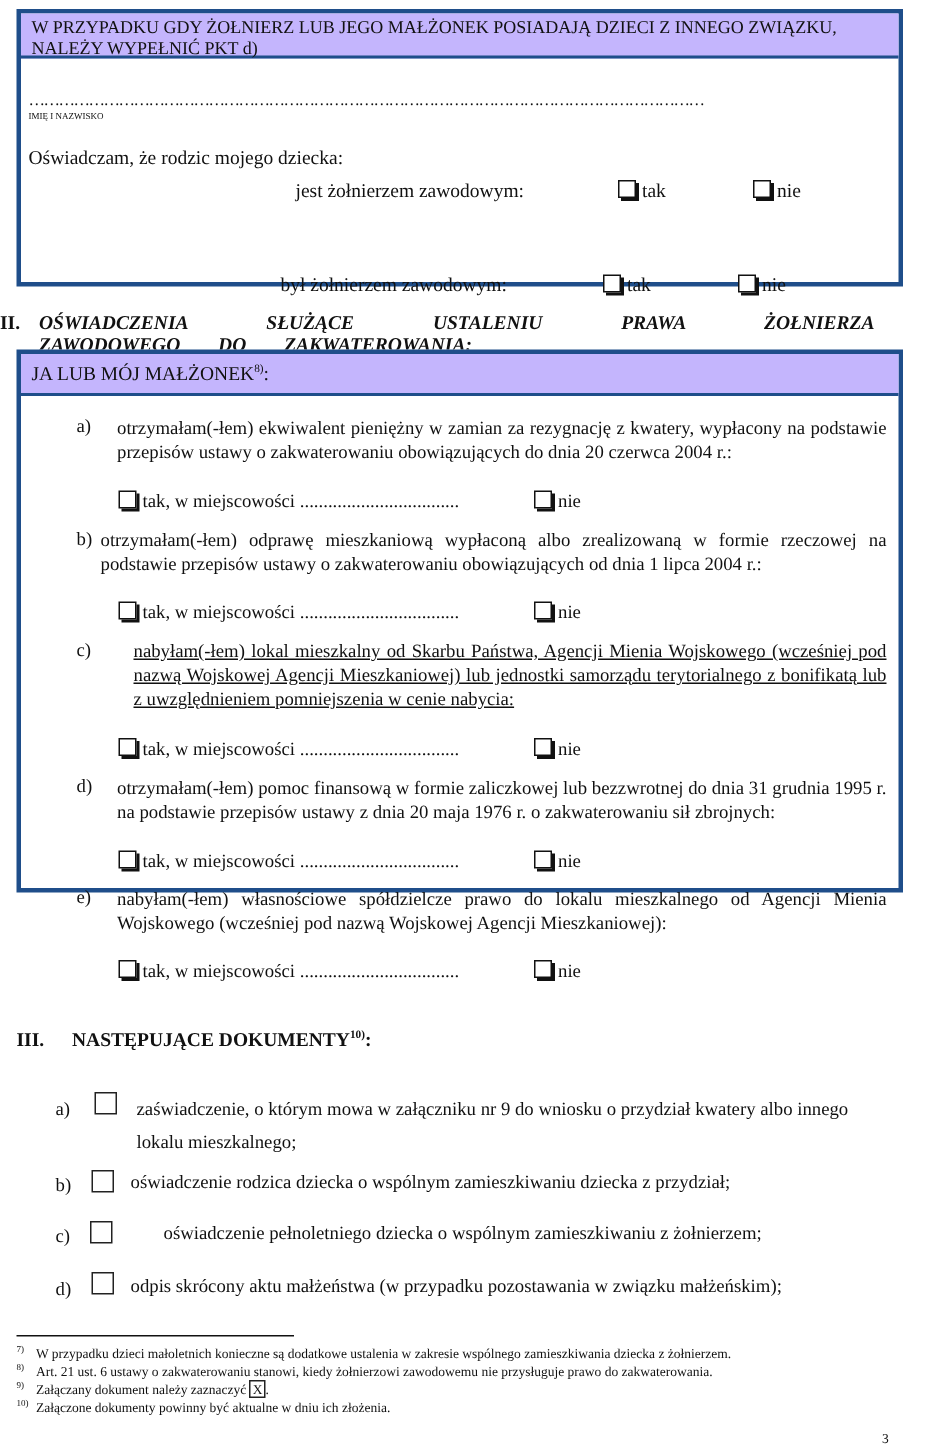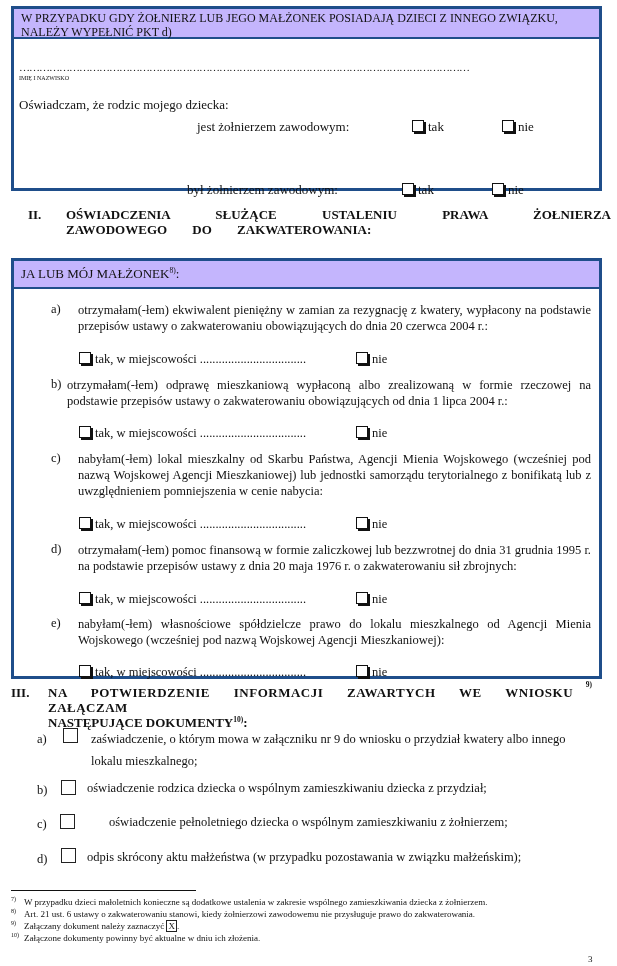--- a/index.html
+++ b/index.html
@@ -49,26 +49,26 @@
       <span class="abs" style="left:305px; top:0;"><span class="cb"></span><span>nie</span></span>
     </div>
     <div class="abs" style="left:173px; top:103px; width:380px; font-size:13px;margin-top:40px;">
       <span>był żołnierzem zawodowym:</span>
       <span class="abs" style="left:215px; top:0;"><span class="cb"></span><span>tak</span></span>
       <span class="abs" style="left:305px; top:0;"><span class="cb"></span><span>nie</span></span>
     </div>
   </div>
 </div>
 
-<div class="abs heading" style="left:28px; top:207px; width:583px;">
+<div class="abs heading" style="left:0; top:207px; width:583px;">
   <span class="abs" style="left:0; top:0;">II.</span>
-  <div class="just" style="margin-left:38px; line-height:15px; word-spacing:22px;">OŚWIADCZENIA SŁUŻĄCE USTALENIU PRAWA ŻOŁNIERZA ZAWODOWEGO DO ZAKWATEROWANIA:</div>
+  <div class="just" style="margin-left:26px; line-height:15px; word-spacing:22px;font-style:italic;">OŚWIADCZENIA SŁUŻĄCE USTALENIU PRAWA ŻOŁNIERZA ZAWODOWEGO DO ZAKWATEROWANIA:</div>
 </div>
 
-<div class="box" style="top:258px; height:421px;">
+<div class="box" style="top:233px; height:362px;">
   <div class="bar-blue" style="height:28px; box-sizing:border-box; padding-top:6px; font-size:13px;">
     <span>JA LUB MÓJ MAŁŻONEK</span><sup>8)</sup><span>:</span>
   </div>
 
   <div style="position:relative;">
 
     <div class="abs" style="left:37px; top:13px; width:540px;">
       <span class="abs" style="left:0;">a)</span>
       <div class="just" style="margin-left:27px; line-height:16px;">otrzymałam(-łem) ekwiwalent pieniężny w zamian za rezygnację z kwatery, wypłacony na podstawie przepisów ustawy o zakwaterowaniu obowiązujących do dnia 20 czerwca 2004 r.:</div>
     </div>
@@ -81,21 +81,21 @@
       <span class="abs" style="left:0;">b)</span>
       <div class="just" style="margin-left:16px; line-height:16px;">otrzymałam(-łem) odprawę mieszkaniową wypłaconą albo zrealizowaną w formie rzeczowej na podstawie przepisów ustawy o zakwaterowaniu obowiązujących od dnia 1 lipca 2004 r.:</div>
     </div>
     <div class="abs" style="left:65px; top:137px; width:500px;">
       <span><span class="cb"></span><span>tak, w miejscowości ..................................</span></span>
       <span class="abs" style="left:277px; top:0;"><span class="cb"></span><span>nie</span></span>
     </div>
 
     <div class="abs" style="left:37px; top:162px; width:540px;">
       <span class="abs" style="left:0;">c)</span>
-      <div class="just" style="margin-left:27px; line-height:16px;">nabyłam(-łem) lokal mieszkalny od Skarbu Państwa, Agencji Mienia Wojskowego (wcześniej pod nazwą Wojskowej Agencji Mieszkaniowej) lub jednostki samorządu terytorialnego z bonifikatą lub z uwzględnieniem pomniejszenia w cenie nabycia:</div>
+      <div class="just" style="margin-left:38px; line-height:16px;text-decoration:underline;">nabyłam(-łem) lokal mieszkalny od Skarbu Państwa, Agencji Mienia Wojskowego (wcześniej pod nazwą Wojskowej Agencji Mieszkaniowej) lub jednostki samorządu terytorialnego z bonifikatą lub z uwzględnieniem pomniejszenia w cenie nabycia:</div>
     </div>
     <div class="abs" style="left:65px; top:228px; width:500px;">
       <span><span class="cb"></span><span>tak, w miejscowości ..................................</span></span>
       <span class="abs" style="left:277px; top:0;"><span class="cb"></span><span>nie</span></span>
     </div>
 
     <div class="abs" style="left:37px; top:253px; width:540px;">
       <span class="abs" style="left:0;">d)</span>
       <div class="just" style="margin-left:27px; line-height:16px;">otrzymałam(-łem) pomoc finansową w formie zaliczkowej lub bezzwrotnej do dnia 31 grudnia 1995 r. na podstawie przepisów ustawy z dnia 20 maja 1976 r. o zakwaterowaniu sił zbrojnych:</div>
     </div>
@@ -111,24 +111,20 @@
     <div class="abs" style="left:65px; top:376px; width:500px;">
       <span><span class="cb"></span><span>tak, w miejscowości ..................................</span></span>
       <span class="abs" style="left:277px; top:0;"><span class="cb"></span><span>nie</span></span>
     </div>
   </div>
 </div>
 
 <div class="abs heading" style="left:11px; top:685px; width:583px;">
   <span class="abs" style="left:0; top:0;">III.</span>
   <div style="margin-left:37px; line-height:15px;">
-    <div style="display:flex; justify-content:space-between; word-spacing:0;">
-      <span style="word-spacing:20px; letter-spacing:0.5px;">NA POTWIERDZENIE INFORMACJI ZAWARTYCH WE WNIOSKU ZAŁĄCZAM</span>
-        <sup style="margin-left:-4px; margin-right:2px;">9)</sup>
-    </div>
     <div>
       <span>NASTĘPUJĄCE DOKUMENTY</span><sup>10)</sup><span>:</span>
     </div>
   </div>
 </div>
 
 <div class="abs" style="left:37px; top:728px; width:560px; font-size:12.5px;">
   <span class="abs" style="left:0; top:4px;">a)</span>
   <span class="abs cb-plain" style="left:26px; top:0;"></span>
   <div style="margin-left:54px; line-height:22px; padding-top:-2px;">zaświadczenie, o którym mowa w załączniku nr 9 do wniosku o przydział kwatery albo innego lokalu mieszkalnego;</div>

